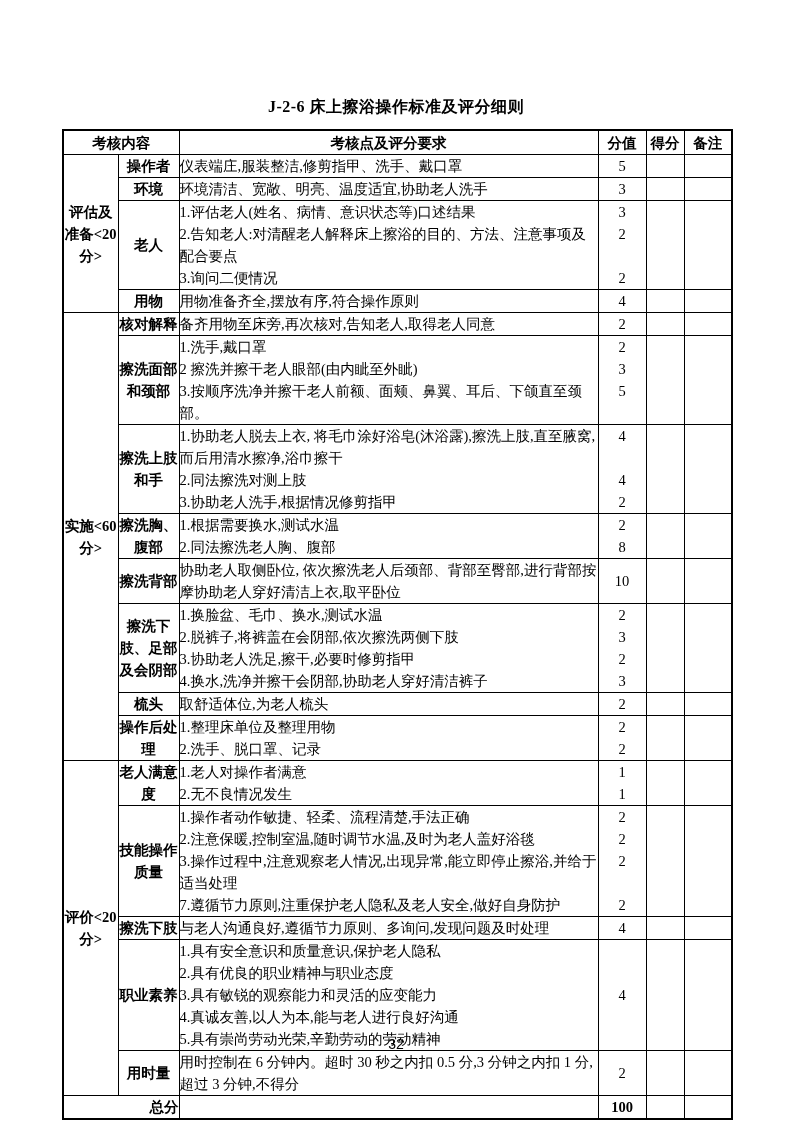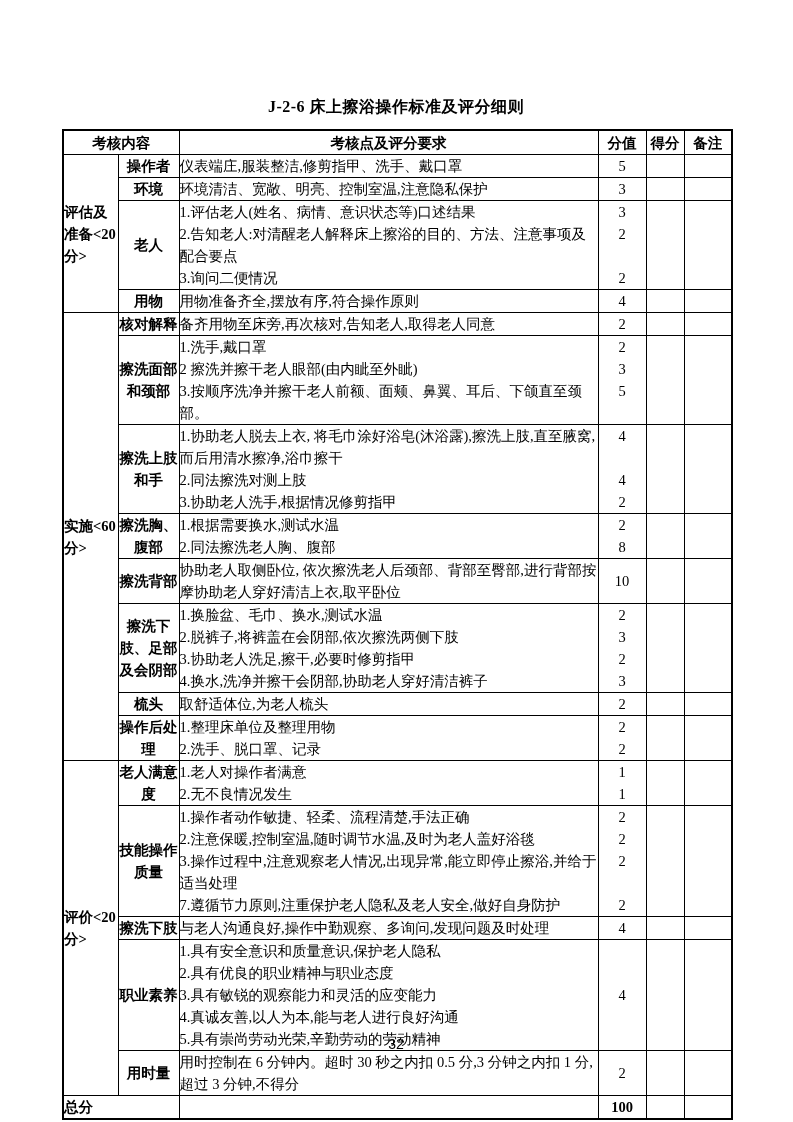--- a/index.html
+++ b/index.html
@@ -19,33 +19,33 @@
   }
   table.rubric th, table.rubric td {
     border-left:1px solid #000; border-top:1px solid #000;
     font-size:14.5px; line-height:22px; padding:0;
     overflow:hidden;
   }
   table.rubric th {
     font-weight:bold; text-align:center; height:23px; padding:0 2px;
   }
   td.sec {
-    font-weight:bold; vertical-align:middle;
+    font-weight:bold; text-align:center; vertical-align:middle;
     word-break:break-all; padding:0 6px;font-family:Liberation Serif, serif;
   }
   td.glabel {
     font-weight:bold; text-align:center; vertical-align:middle;
     word-break:break-all; padding:0 2px;margin-top:34px;
   }
   td.req { text-align:left; vertical-align:top; padding:0 4px 0 6px; }
   td.score { text-align:center; vertical-align:top; }
   td.score.mid { vertical-align:middle; }
   tr.cont td { border-top:0; }
   tfoot td { font-weight:bold; }
-  tfoot td.total-label { text-align:left; }
+  tfoot td.total-label { text-align:right; }
   tfoot td.score { vertical-align:middle; }
   .page-number {
     position:absolute; top:1036px; left:0; width:100%;
     text-align:center; font-size:14px;
     font-family:"Liberation Sans","DejaVu Sans",sans-serif;
   }
 </style>
 </head>
 <body>
 
@@ -75,21 +75,21 @@
         <tr>
           <td class="sec" rowspan="6">评估及准备&lt;20分&gt;</td>
           <td class="glabel" rowspan="1">操作者</td>
           <td class="req">仪表端庄,服装整洁,修剪指甲、洗手、戴口罩</td>
           <td class="score">5</td>
           <td rowspan="1"></td>
           <td rowspan="1"></td>
         </tr>
         <tr>
           <td class="glabel" rowspan="1">环境</td>
-          <td class="req">环境清洁、宽敞、明亮、控制室温,注意隐私保护</td>
+          <td class="req">环境清洁、宽敞、明亮、温度适宜,协助老人洗手</td>
           <td class="score">3</td>
           <td rowspan="1"></td>
           <td rowspan="1"></td>
         </tr>
         <tr>
           <td class="glabel" rowspan="3">老人</td>
           <td class="req">1.评估老人(姓名、病情、意识状态等)口述结果</td>
           <td class="score">3</td>
           <td rowspan="3"></td>
           <td rowspan="3"></td>
@@ -230,21 +230,21 @@
         <tr class="cont">
           <td class="req">3.操作过程中,注意观察老人情况,出现异常,能立即停止擦浴,并给于适当处理</td>
           <td class="score">2</td>
         </tr>
         <tr class="cont">
           <td class="req">7.遵循节力原则,注重保护老人隐私及老人安全,做好自身防护</td>
           <td class="score">2</td>
         </tr>
         <tr>
           <td class="glabel" rowspan="1">擦洗下肢</td>
-          <td class="req">与老人沟通良好,操作中勤观察、多询问,发现问题及时处理</td>
+          <td class="req">与老人沟通良好,遵循节力原则、多询问,发现问题及时处理</td>
           <td class="score">4</td>
           <td rowspan="1"></td>
           <td rowspan="1"></td>
         </tr>
         <tr>
           <td class="glabel" rowspan="1">职业素养</td>
           <td class="req">
             <div>1.具有安全意识和质量意识,保护老人隐私</div>
             <div>2.具有优良的职业精神与职业态度</div>
             <div>3.具有敏锐的观察能力和灵活的应变能力</div>

